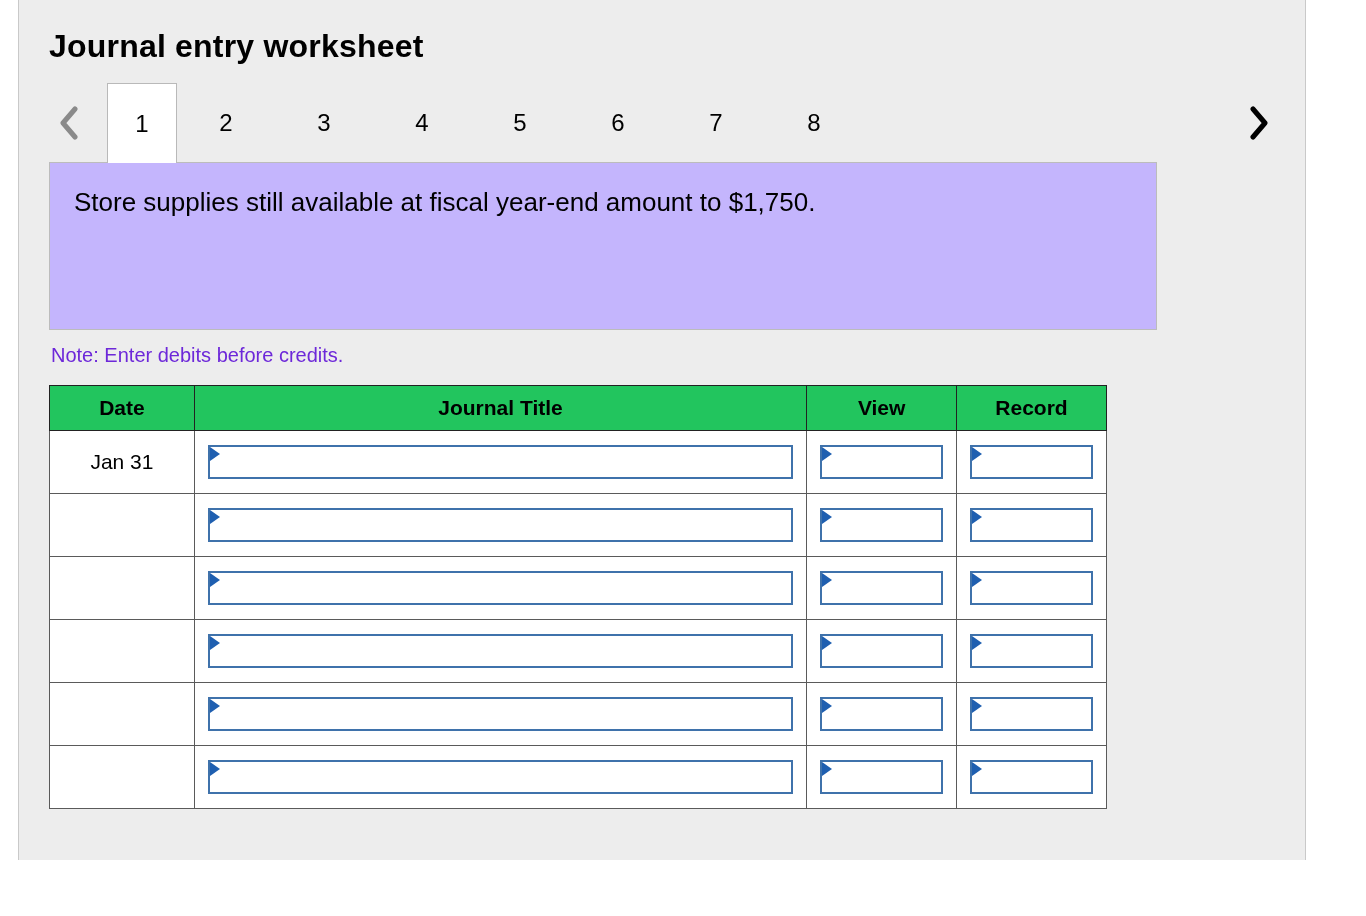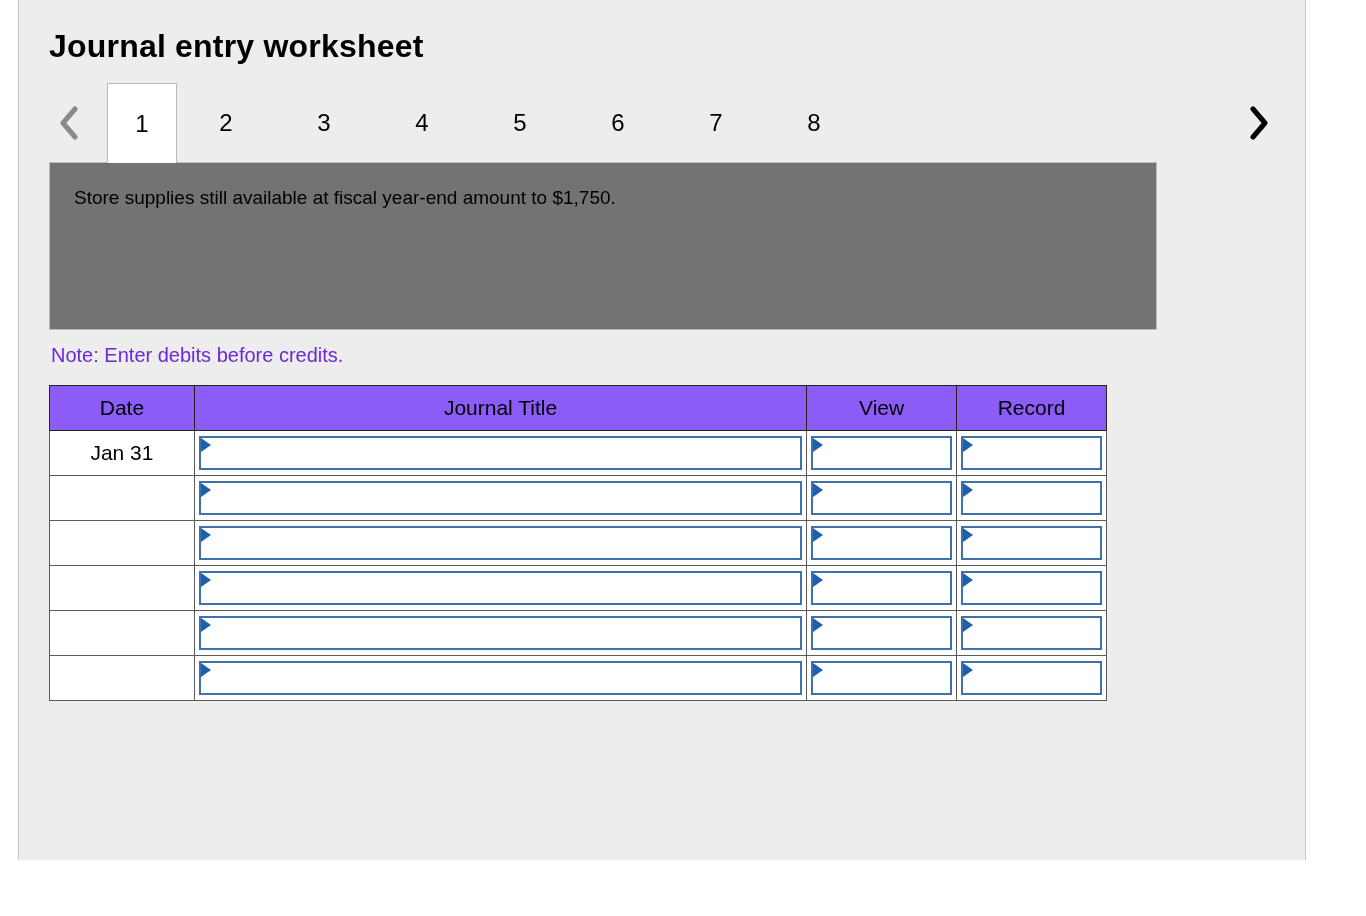--- a/index.html
+++ b/index.html
@@ -68,54 +68,54 @@
     border-bottom:none;
     width:70px;
     height:80px;
     position:relative;
     z-index:2;
   }
   .spacer{flex:1;}
   .chev-right{margin-right:-4px;}
   
   .prompt{
-    background:#737373;
+    background:#c4b5fd;
     border:1px solid #bcbcbc;
     min-height:168px;
     padding:22px 24px;
     box-sizing:border-box;
-    font-size:19px;
+    font-size:26px;
     line-height:1.35;
     margin-top:-1px; 
     position:relative;
     z-index:1;
     width:1108px;
   }
   .note{
     color:#6d28d9;
     font-size:20px;
     margin:14px 0 18px 2px;
   }
   
   table.je{
     border-collapse:collapse;
     width:1058px;
   }
   table.je th{
-    background:#8b5cf6;
+    background:#22c55e;
     border:1.5px solid #222;
-    font-weight:400;
+    font-weight:700;
     font-size:21px;
     padding:10px 6px;
     text-align:center;
   }
   table.je td{
     border:1px solid #5a5a5a;
     height:44px;
-    padding:0;
+    padding:9px;
     background:#fff;
     vertical-align:middle;
   }
   table.je td.date{
     text-align:center;
     font-size:21px;
     background:#fff;
   }
   
   td.ddcell{

